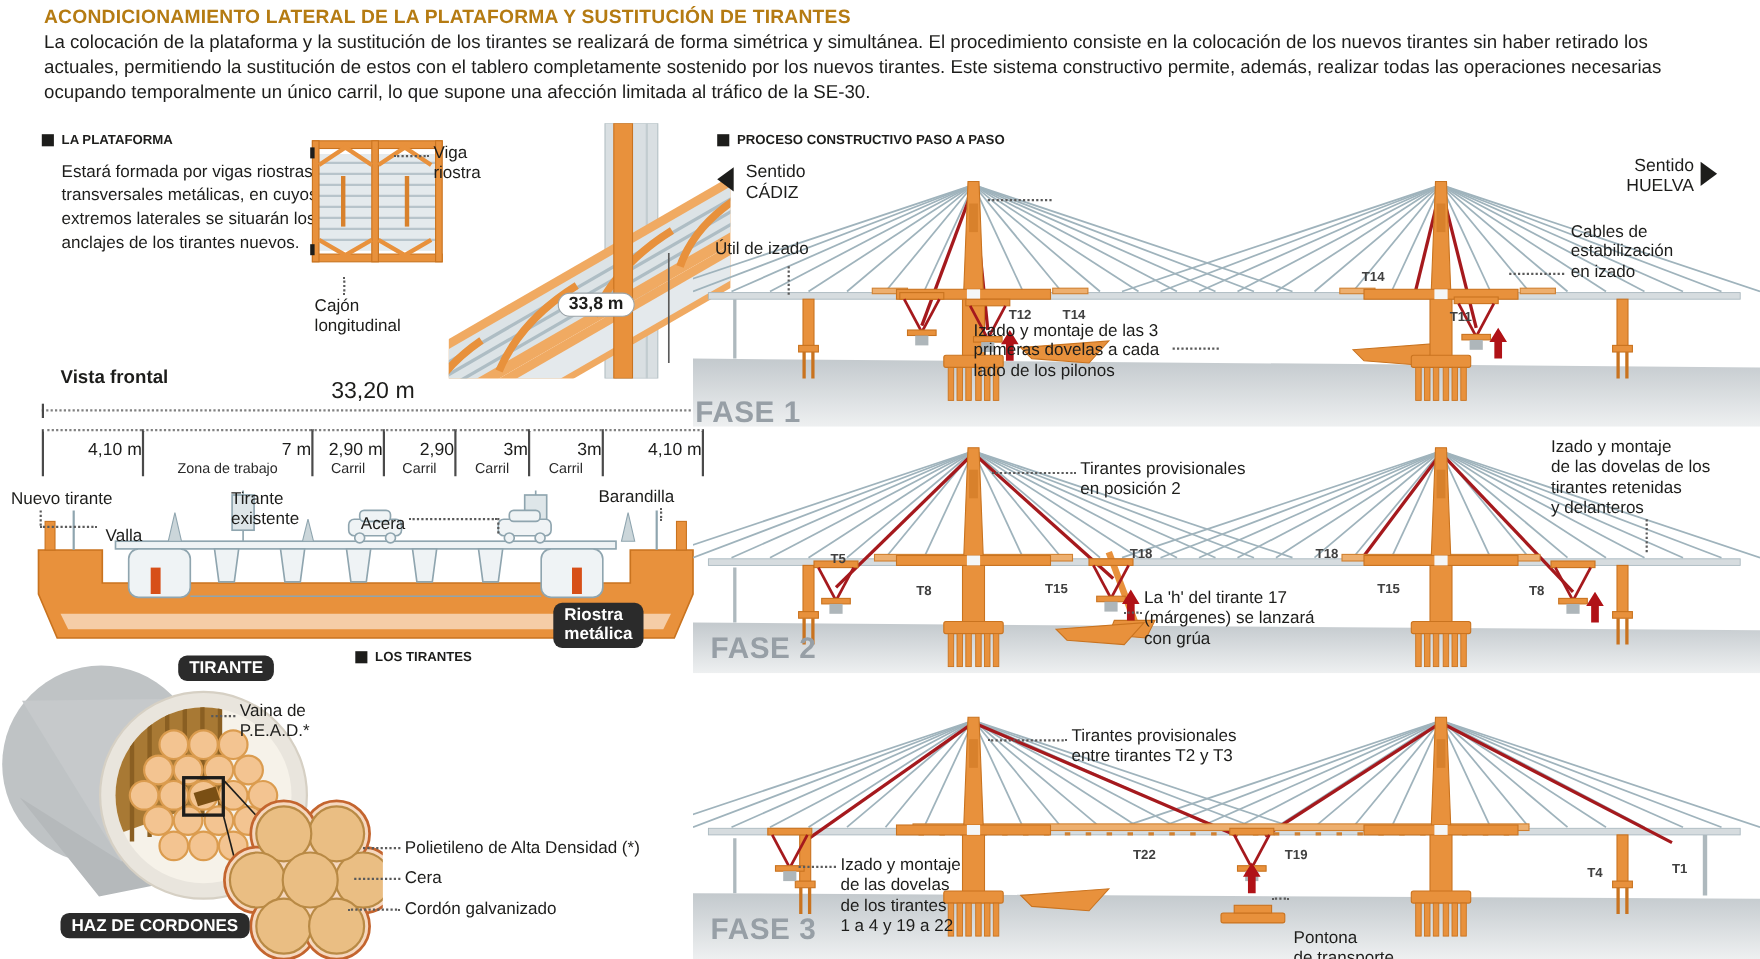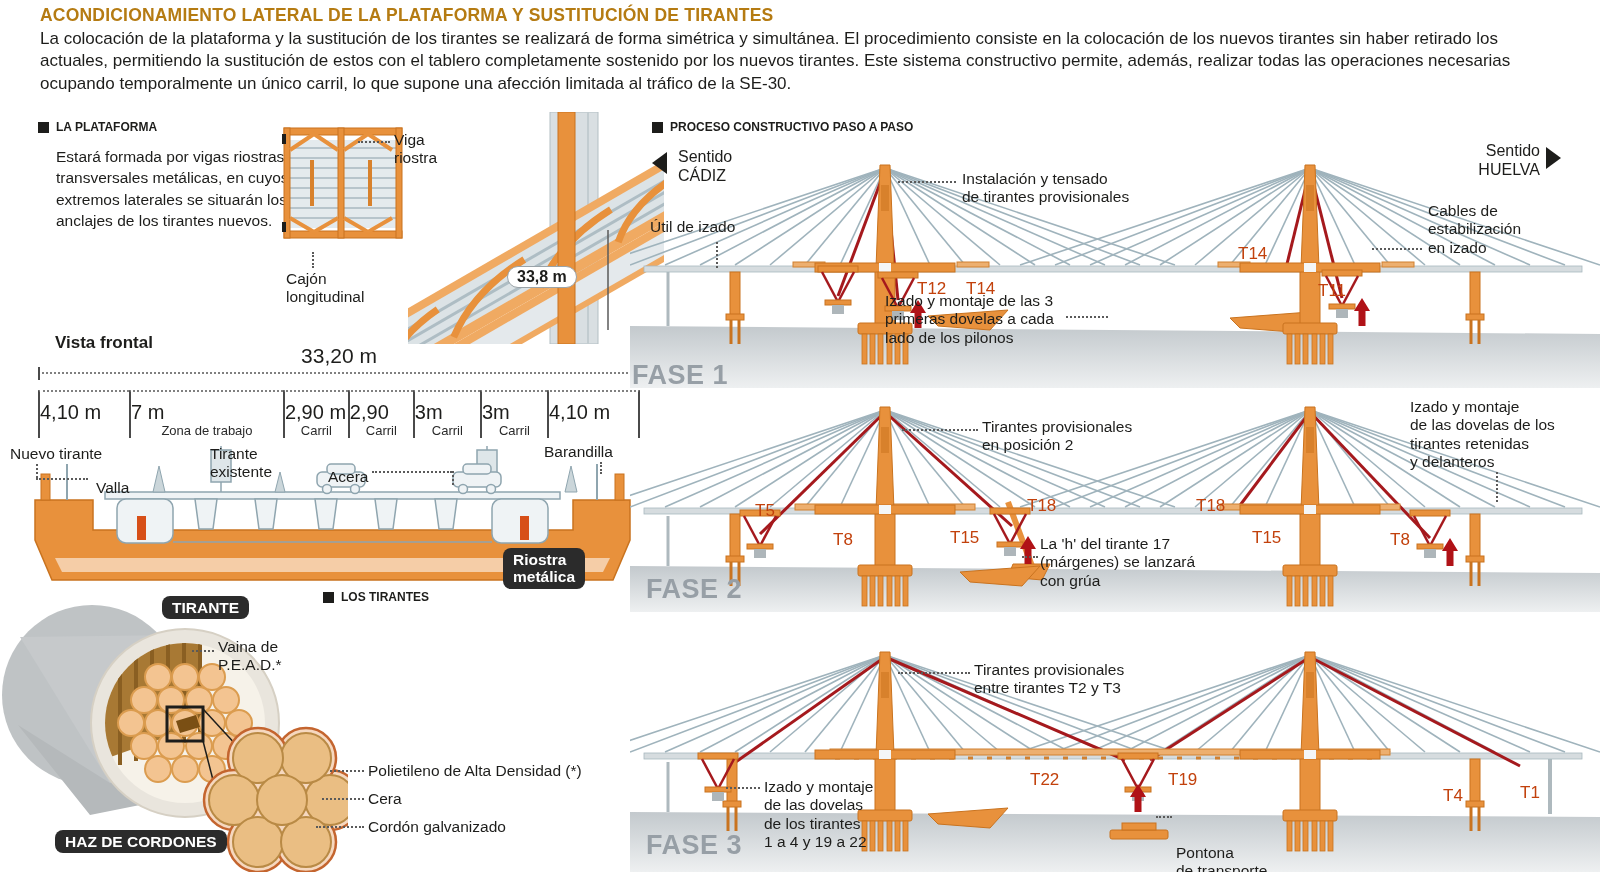--- a/index.html
+++ b/index.html
@@ -7,37 +7,37 @@
   #page{position:relative;width:1600px;height:872px;background:#fff;overflow:hidden;}
   .abs{position:absolute;}
   .pre{white-space:pre-line;}
   .title{font-size:17.5px;font-weight:bold;color:#B57B12;letter-spacing:.2px;}
   .intro{font-size:17px;line-height:1.32;color:#1d1d1b;}
   .sechead{font-weight:bold;font-size:12px;display:flex;align-items:center;gap:7px;}
   .sq{width:11px;height:11px;background:#1d1d1b;flex:0 0 auto;}
   .body-txt{font-size:15.5px;line-height:1.38;}
   .lab{font-size:15.5px;line-height:1.18;}
   .lab-b{font-size:16px;font-weight:bold;line-height:1.15;}
-  .tlab{font-size:17px;color:#c2410c;}
+  .tlab{font-size:12px;color:#404040;font-weight:bold;}
   .fase{font-size:27px;font-weight:bold;color:#979FA6;letter-spacing:.5px;}
   .badge{background:#2b2b2b;color:#fff;font-weight:bold;font-size:15.5px;
          padding:3px 10px;border-radius:8px;line-height:1.12;display:inline-block;}
   .bubble{background:#fff;border:1.5px solid #9aa3a8;border-radius:12px;
           font-weight:bold;font-size:16px;padding:1px 9px;}
   .dot-h{border-top:2px dotted #5a5a5a;}
   .dot-v{border-left:2px dotted #5a5a5a;}
   .tri-l{width:0;height:0;border-top:11px solid transparent;border-bottom:11px solid transparent;border-right:15px solid #1d1d1b;}
   .tri-r{width:0;height:0;border-top:11px solid transparent;border-bottom:11px solid transparent;border-left:15px solid #1d1d1b;}
   
   .vf-total{border-top:2px dotted #808080;position:relative;}
   .vf-tick{position:absolute;top:-7px;width:2px;height:13px;background:#4a4a4a;}
   .vf-row{display:flex;}
   .vf-seg{border-left:2px solid #4a4a4a;border-top:2px dotted #808080;position:relative;padding-top:9px;}
   .vf-row .vf-seg:last-child{border-right:2px solid #4a4a4a;}
-  .vf-val{text-align:left;font-size:20px;}
+  .vf-val{text-align:right;font-size:16px;}
   .vf-sub{text-align:center;font-size:13px;margin-top:-1px;color:#2a2a2a;}
 </style>
 </head>
 <body>
 
 <div id="page">
 
   <div class="abs title" style="left:40px;top:5px;">ACONDICIONAMIENTO LATERAL DE LA PLATAFORMA Y SUSTITUCIÓN DE TIRANTES</div>
   <div class="abs intro" style="left:40px;top:28px;width:1527px;">La colocación de la plataforma y la sustitución de los tirantes se realizará de forma simétrica y simultánea. El procedimiento consiste en la colocación de los nuevos tirantes sin haber retirado los actuales, permitiendo la sustitución de estos con el tablero completamente sostenido por los nuevos tirantes. Este sistema constructivo permite, además, realizar todas las operaciones necesarias ocupando temporalmente un único carril, lo que supone una afección limitada al tráfico de la SE-30.</div>
 
@@ -399,22 +399,20 @@
       <use href="#pylon" x="680" y="15"></use>
     <use href="#rig" x="208" y="122"></use>
       <use href="#rig" x="268" y="128"></use>
     <use href="#rig" x="712" y="126"></use>
     <use href="#arrowup" x="288" y="150"></use>
       <use href="#arrowup" x="732" y="148"></use>
   </svg>
   <div class="abs lab" style="left:650px;top:218px;">Útil de izado</div>
   <div class="abs dot-v" style="left:716px;top:242px;height:26px;"></div>
   <div class="abs dot-h" style="left:898px;top:181px;width:58px;"></div>
-  <div class="abs lab pre" style="left:962px;top:170px;">Instalación y tensado
-de tirantes provisionales</div>
   <div class="abs tlab" style="left:917px;top:279px;">T12</div>
   <div class="abs tlab" style="left:966px;top:279px;">T14</div>
   <div class="abs lab pre" style="left:885px;top:292px;">Izado y montaje de las 3
 primeras dovelas a cada
 lado de los pilonos</div>
   <div class="abs dot-h" style="left:1066px;top:316px;width:42px;"></div>
   <div class="abs tlab" style="left:1238px;top:244px;">T14</div>
   <div class="abs tlab" style="left:1318px;top:281px;">T11</div>
   <div class="abs lab pre" style="left:1428px;top:202px;">Cables de
 estabilización

